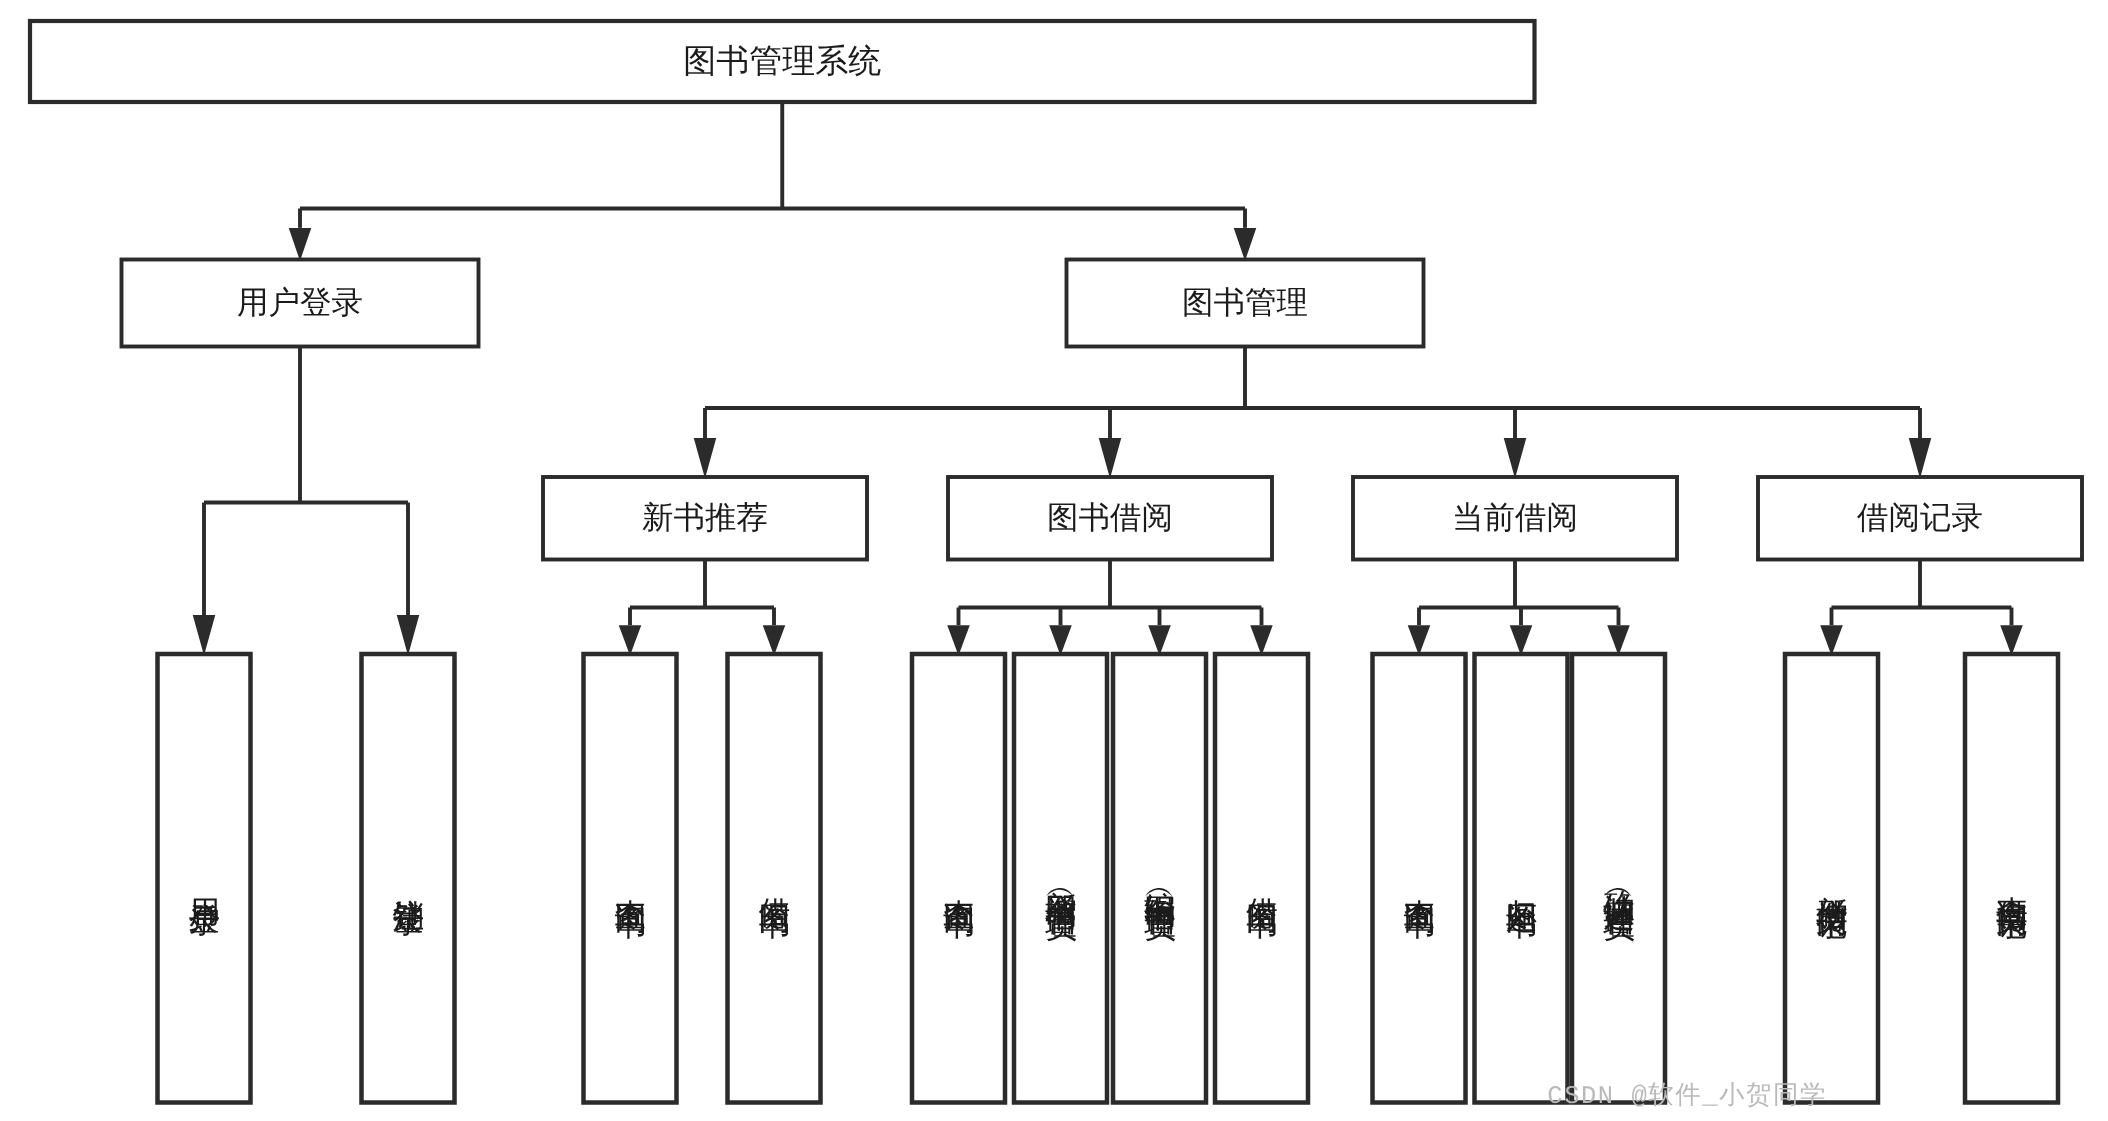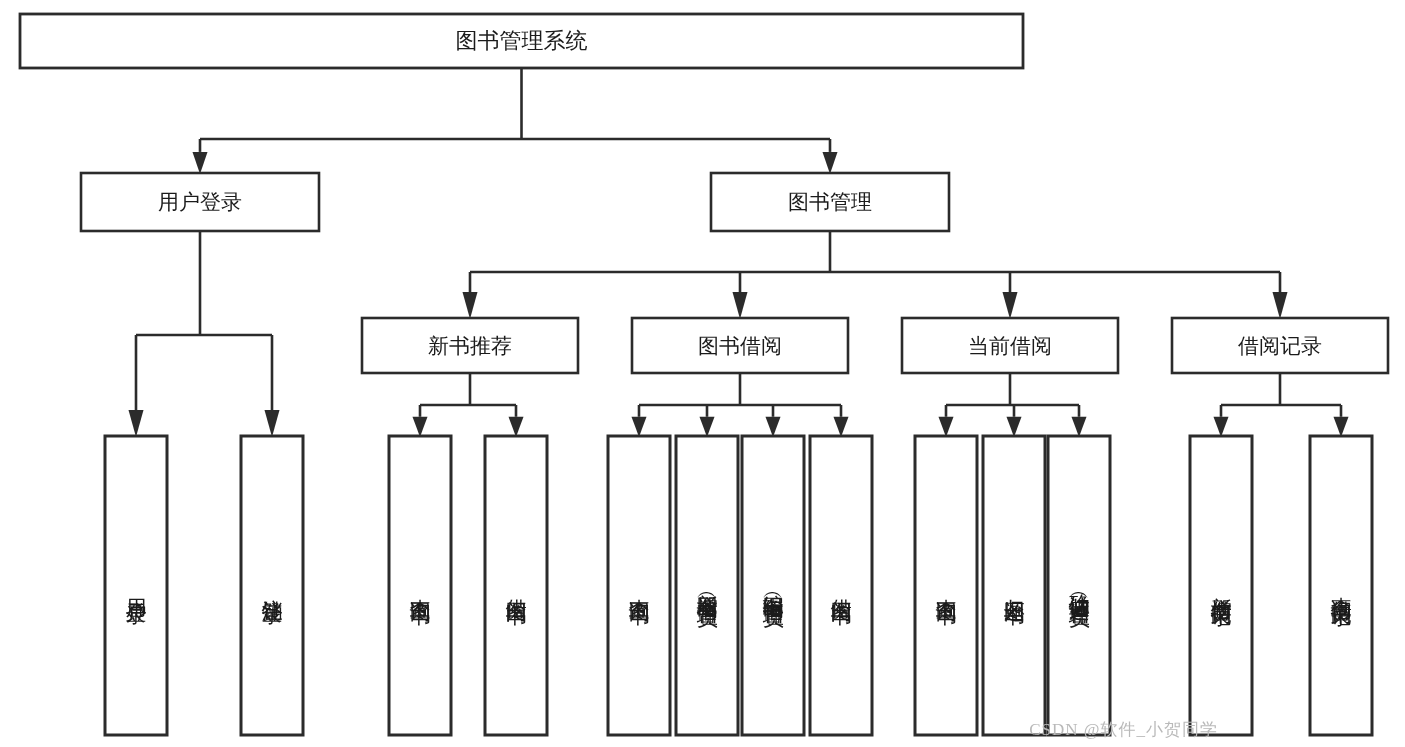--- a/index.html
+++ b/index.html
@@ -68,21 +68,21 @@
     letter-spacing: 2px;
     color: #1b1b1b;
     white-space: nowrap;
     pointer-events: none;
     user-select: none;
   }
   #watermark {
     position: absolute;
     right: 8px;
     bottom: 6px;
-    font-family: Liberation Serif, serif;
+    font-family: Liberation Mono, monospace;
     font-size: 17px;
     color: #b9b9b9;
     letter-spacing: 1px;
     white-space: nowrap;
     user-select: none;
   }
 </style>
 </head>
 <body>
 

